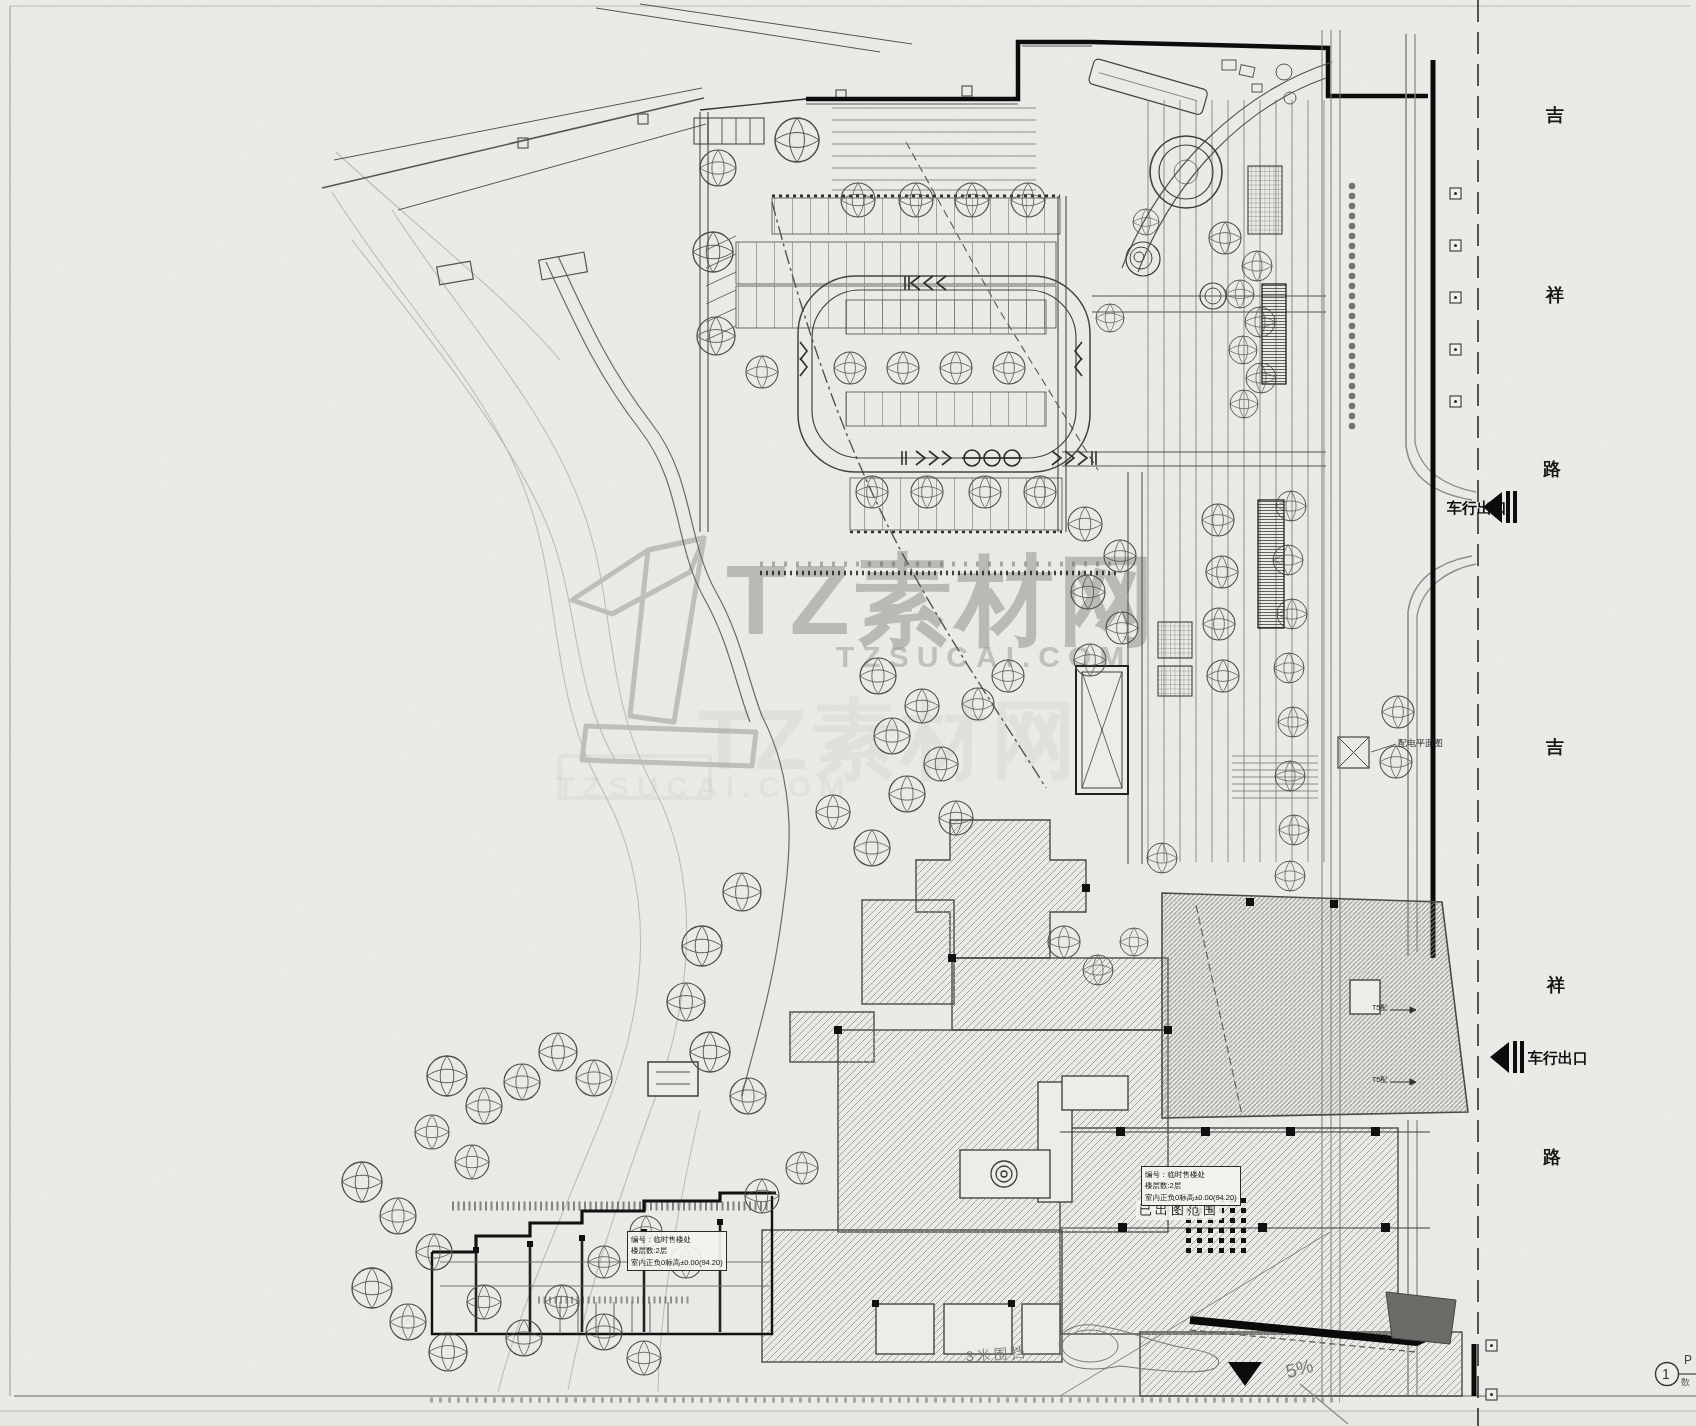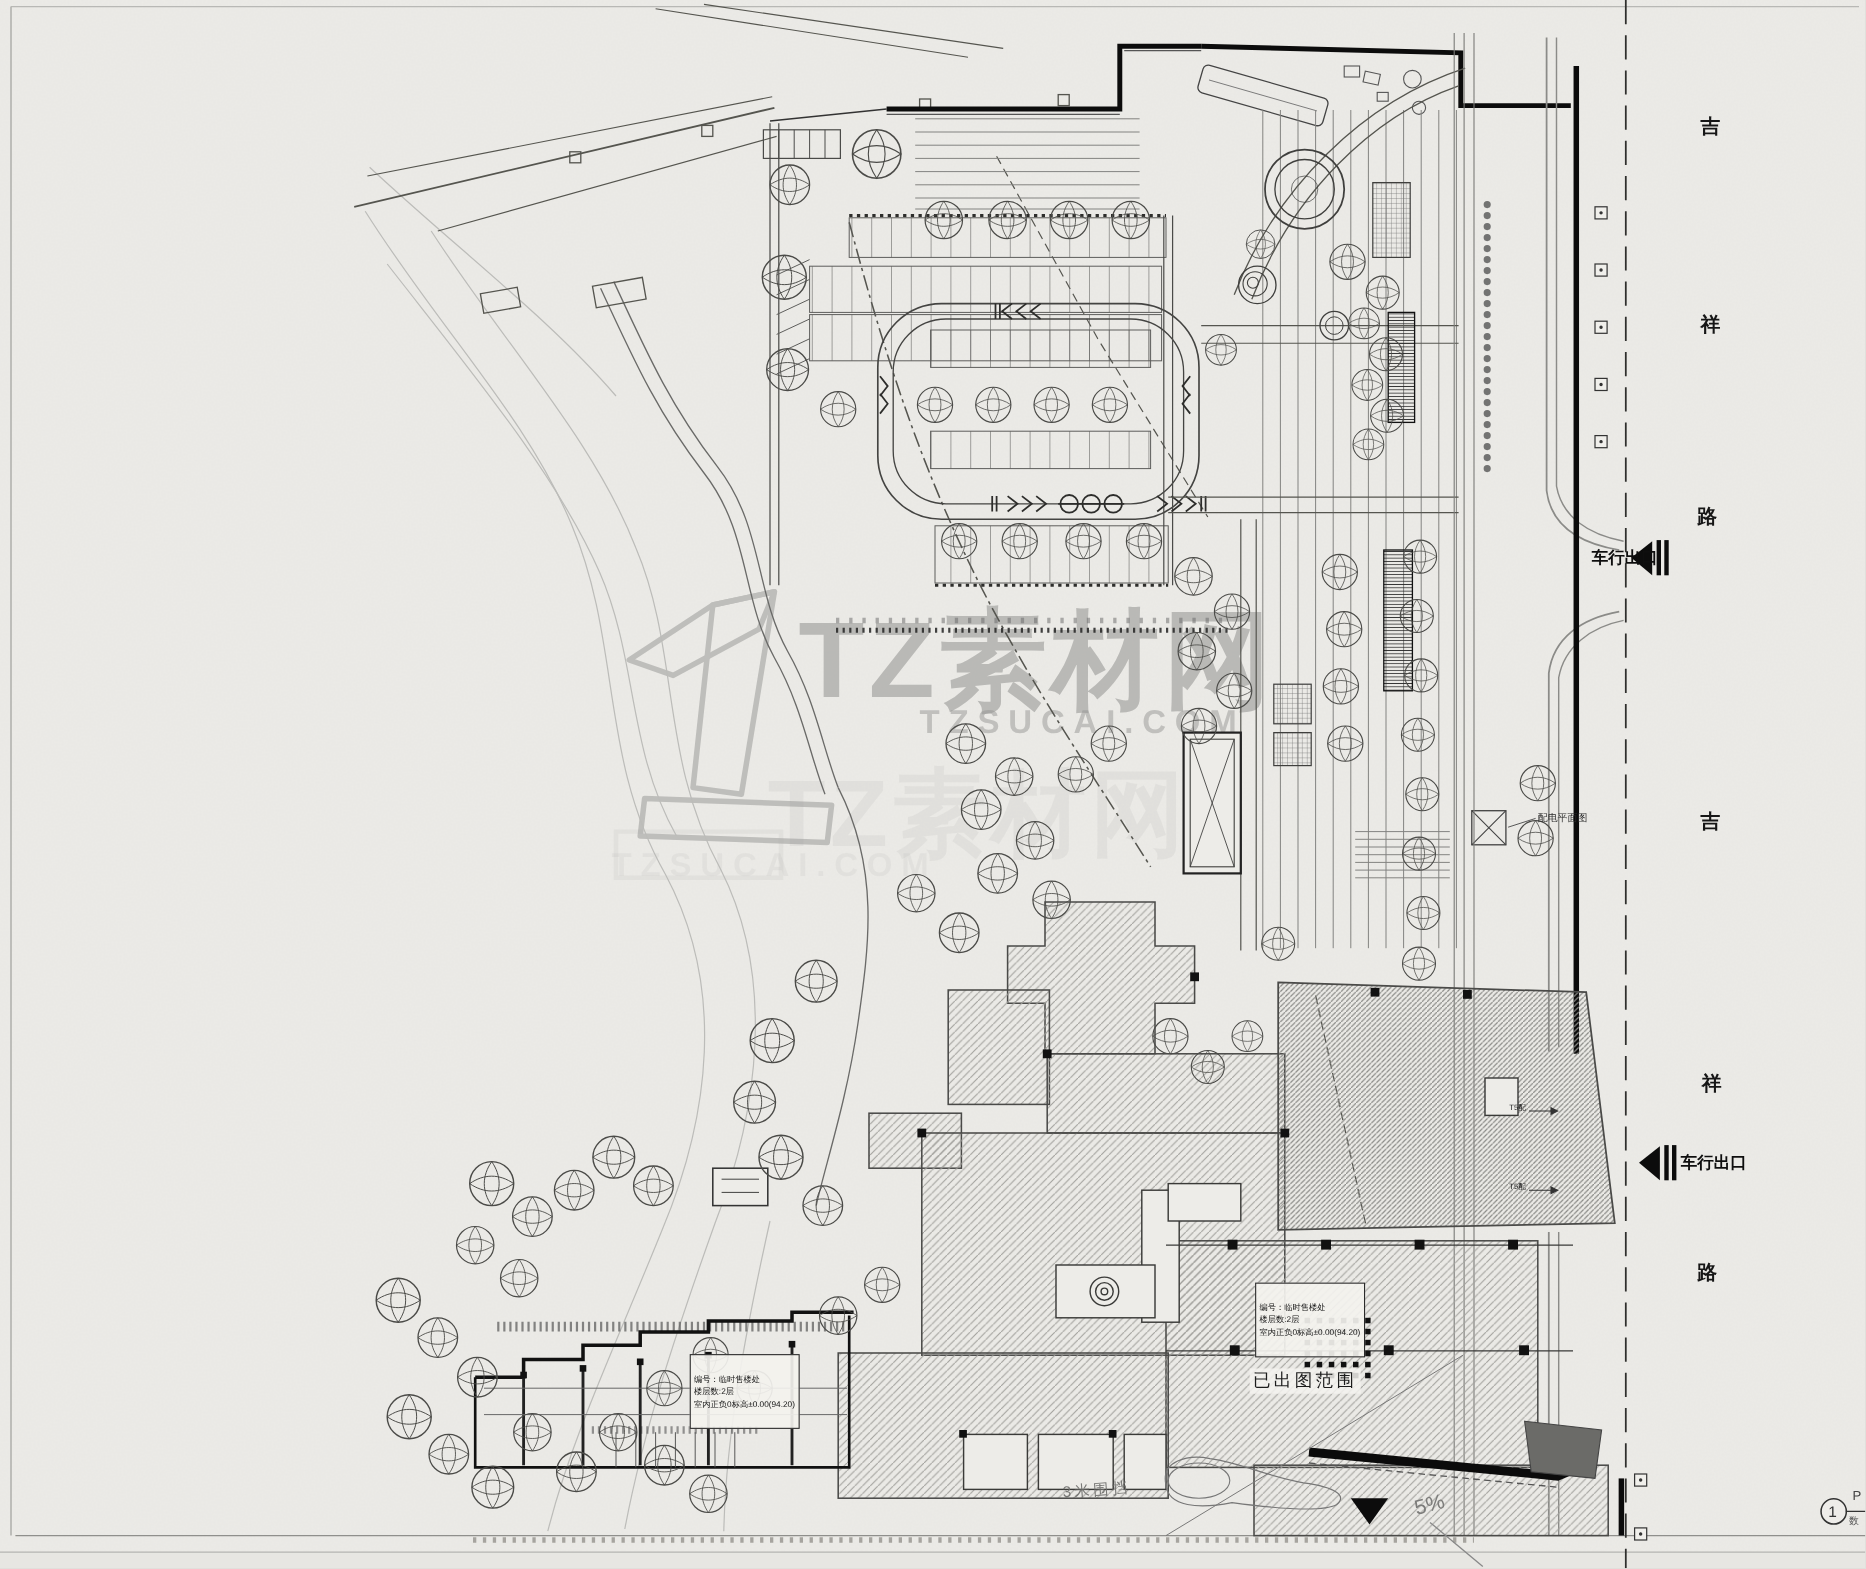--- a/index.html
+++ b/index.html
@@ -19,23 +19,23 @@
       font-family:"Liberation Sans","DejaVu Sans",sans-serif;}
   .wm-brand{position:absolute;left:726px;top:536px;font-size:98px;font-weight:900;color:#8e8e8c;
       opacity:.52;letter-spacing:4px;}
   .wm-domain{position:absolute;left:836px;top:640px;font-size:30px;font-weight:700;color:#979795;
       opacity:.5;letter-spacing:8px;}
   .wm-brand-faint{position:absolute;left:698px;top:682px;font-size:86px;font-weight:900;color:#a9a9a7;
       opacity:.14;letter-spacing:4px;}
   .wm-domain-faint{position:absolute;left:556px;top:770px;font-size:30px;font-weight:700;color:#ababa9;
       opacity:.13;letter-spacing:8px;}
   .notebox{position:absolute;background:rgba(243,242,238,.92);border:1px solid #2a2a2a;
-      padding:16px 3px;font-size:7.5px;color:#111;line-height:1.5;white-space:nowrap;}
-  .scope{position:absolute;left:1136px;top:1200px;font-size:16px;letter-spacing:3px;color:#1c1c1c;
-      background:rgba(243,242,238,.85);padding:1px 3px;margin-top:44px;}
+      padding:2px 3px;font-size:7.5px;color:#111;line-height:1.5;white-space:nowrap;}
+  .scope{position:absolute;left:1136px;top:1200px;font-size:13px;letter-spacing:3px;color:#1c1c1c;
+      background:rgba(243,242,238,.85);padding:1px 3px;}
   .hoard{position:absolute;left:966px;top:1346px;font-size:14px;letter-spacing:3px;color:#6e6e6c;
       transform:rotate(-4deg);opacity:.9;}
   .slope{position:absolute;left:1286px;top:1358px;font-size:19px;color:#7c7c7a;transform:rotate(-14deg);}
   .gate{font-size:15px;font-weight:700;color:#0e0e0e;}
   .tiny{font-size:7px;color:#222;}
   .bus{position:absolute;left:1398px;top:737px;font-size:9px;color:#2c2c2c;}
   .bubble1{position:absolute;left:1662px;top:1366px;font-size:14px;color:#333;}
   .bubP{position:absolute;left:1684px;top:1353px;font-size:12px;color:#444;}
   .bubS{position:absolute;left:1681px;top:1376px;font-size:9px;color:#555;}
 </style>

